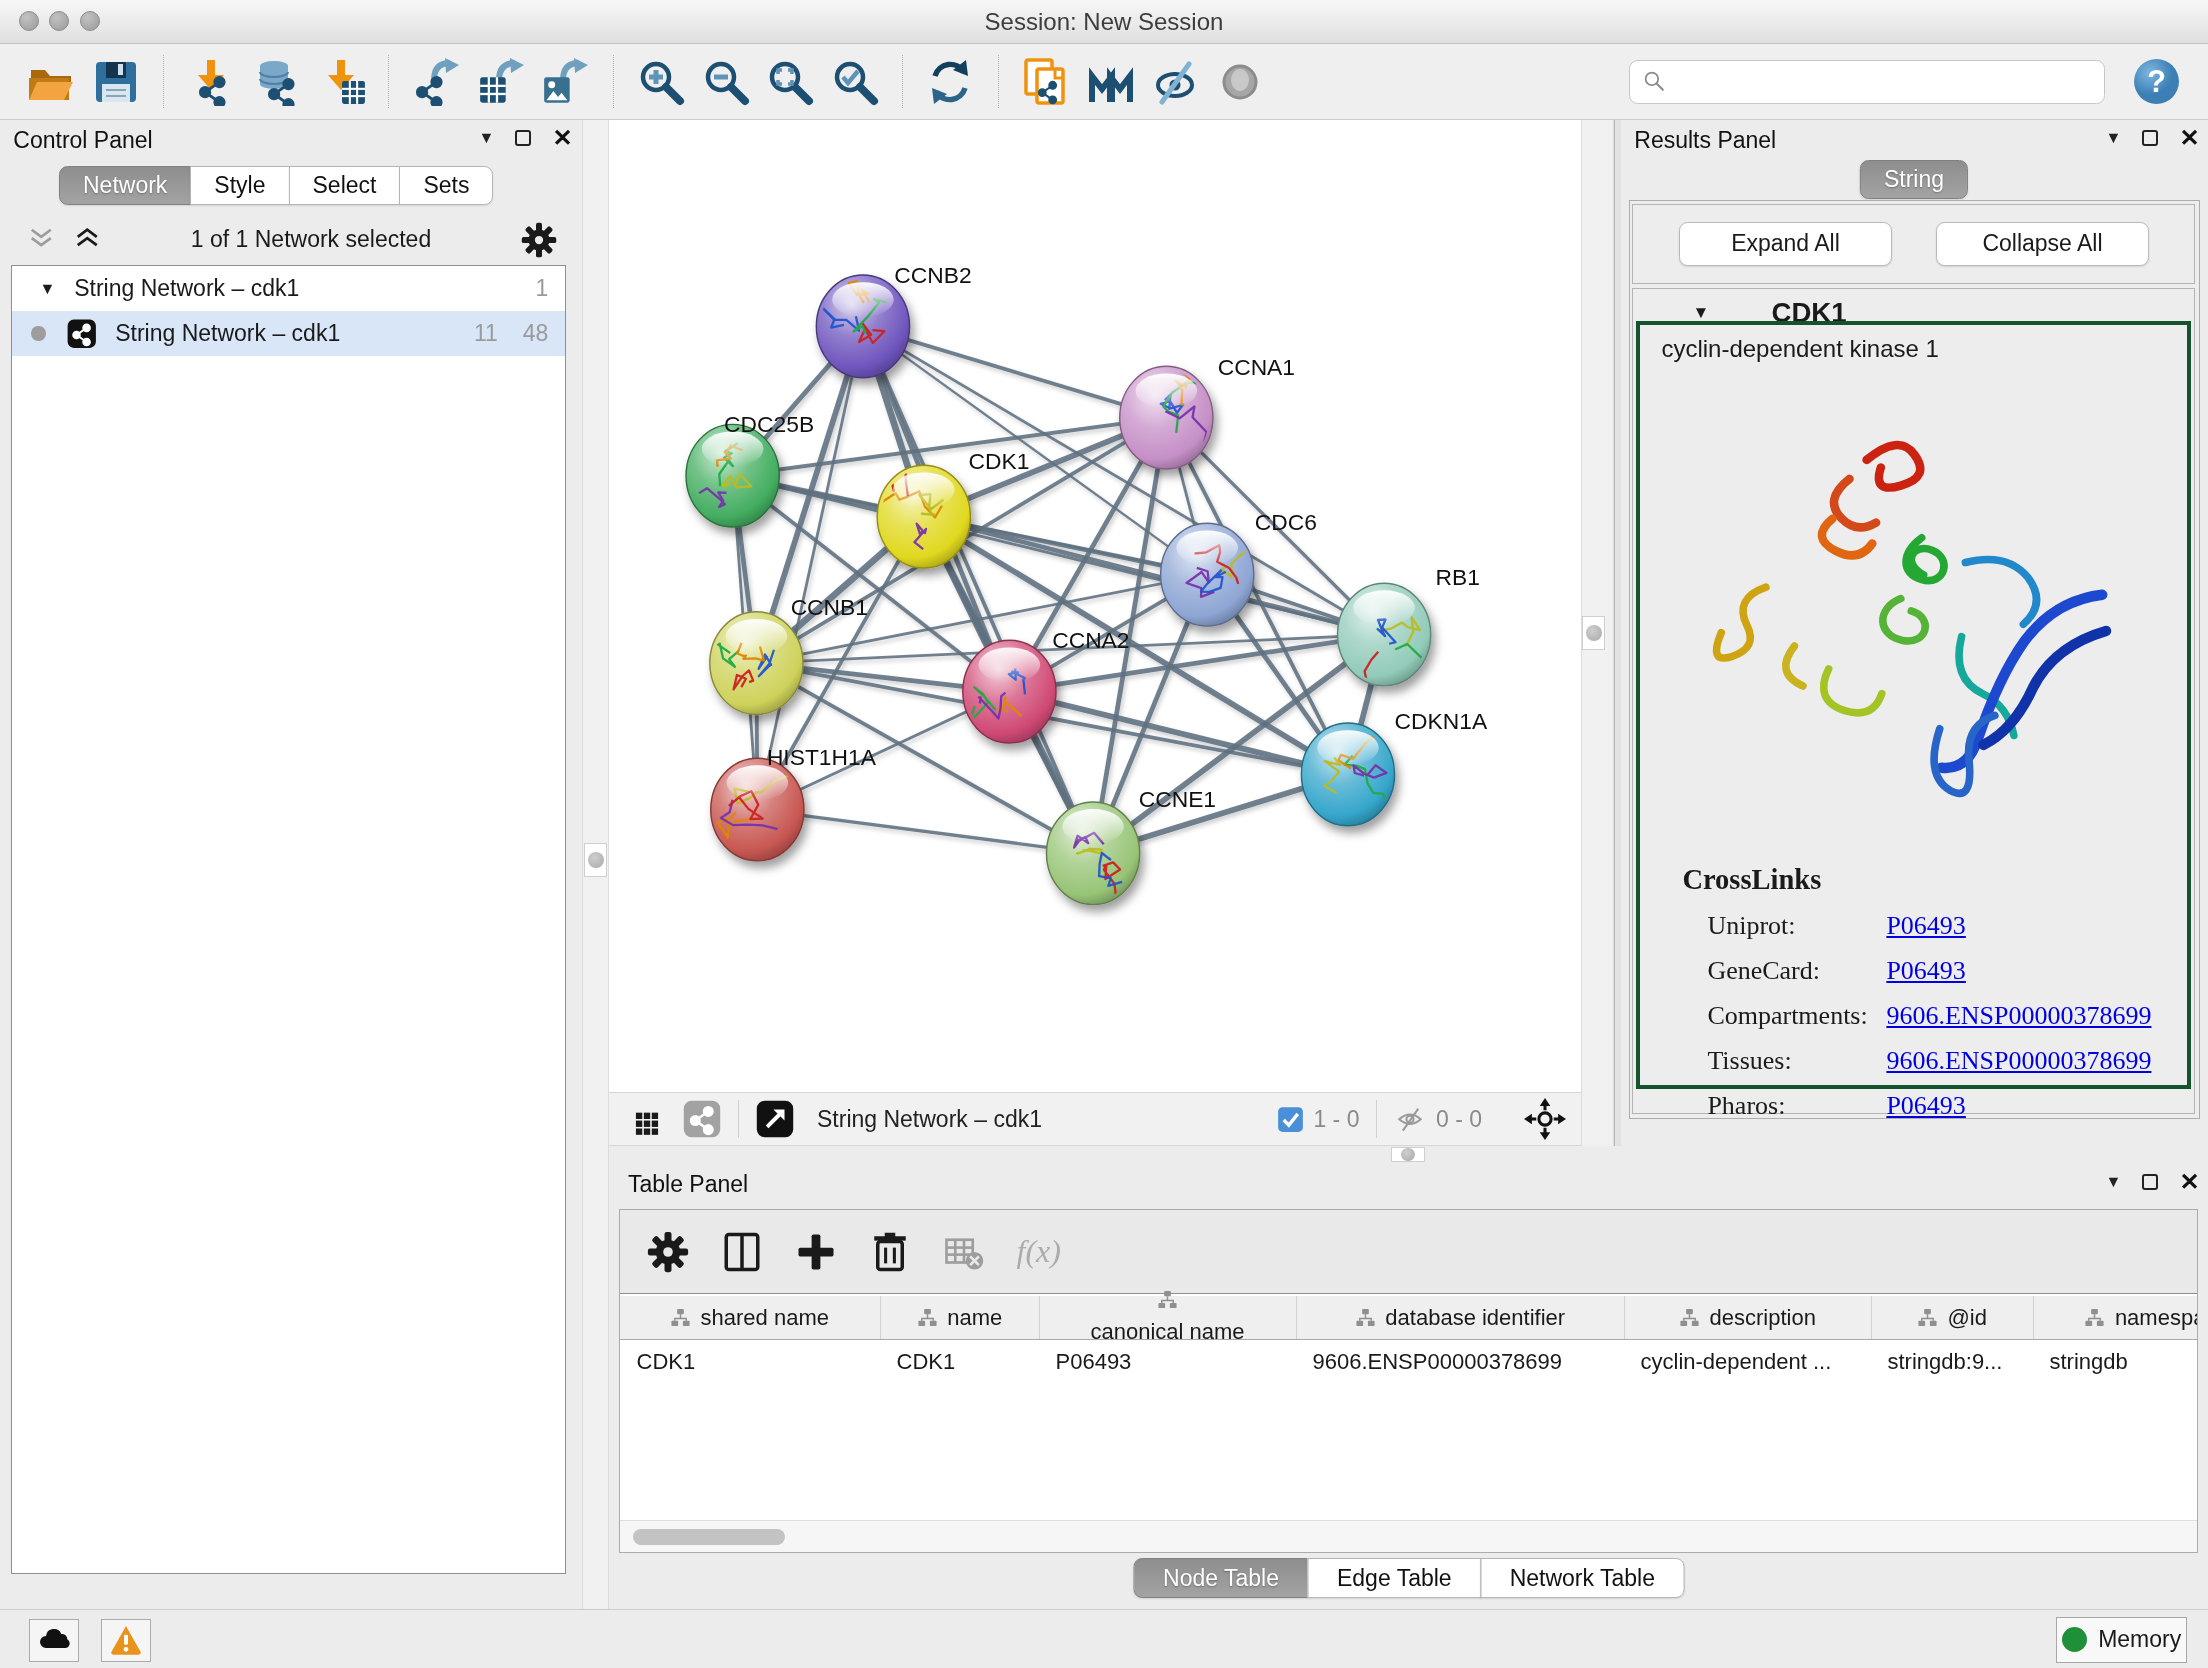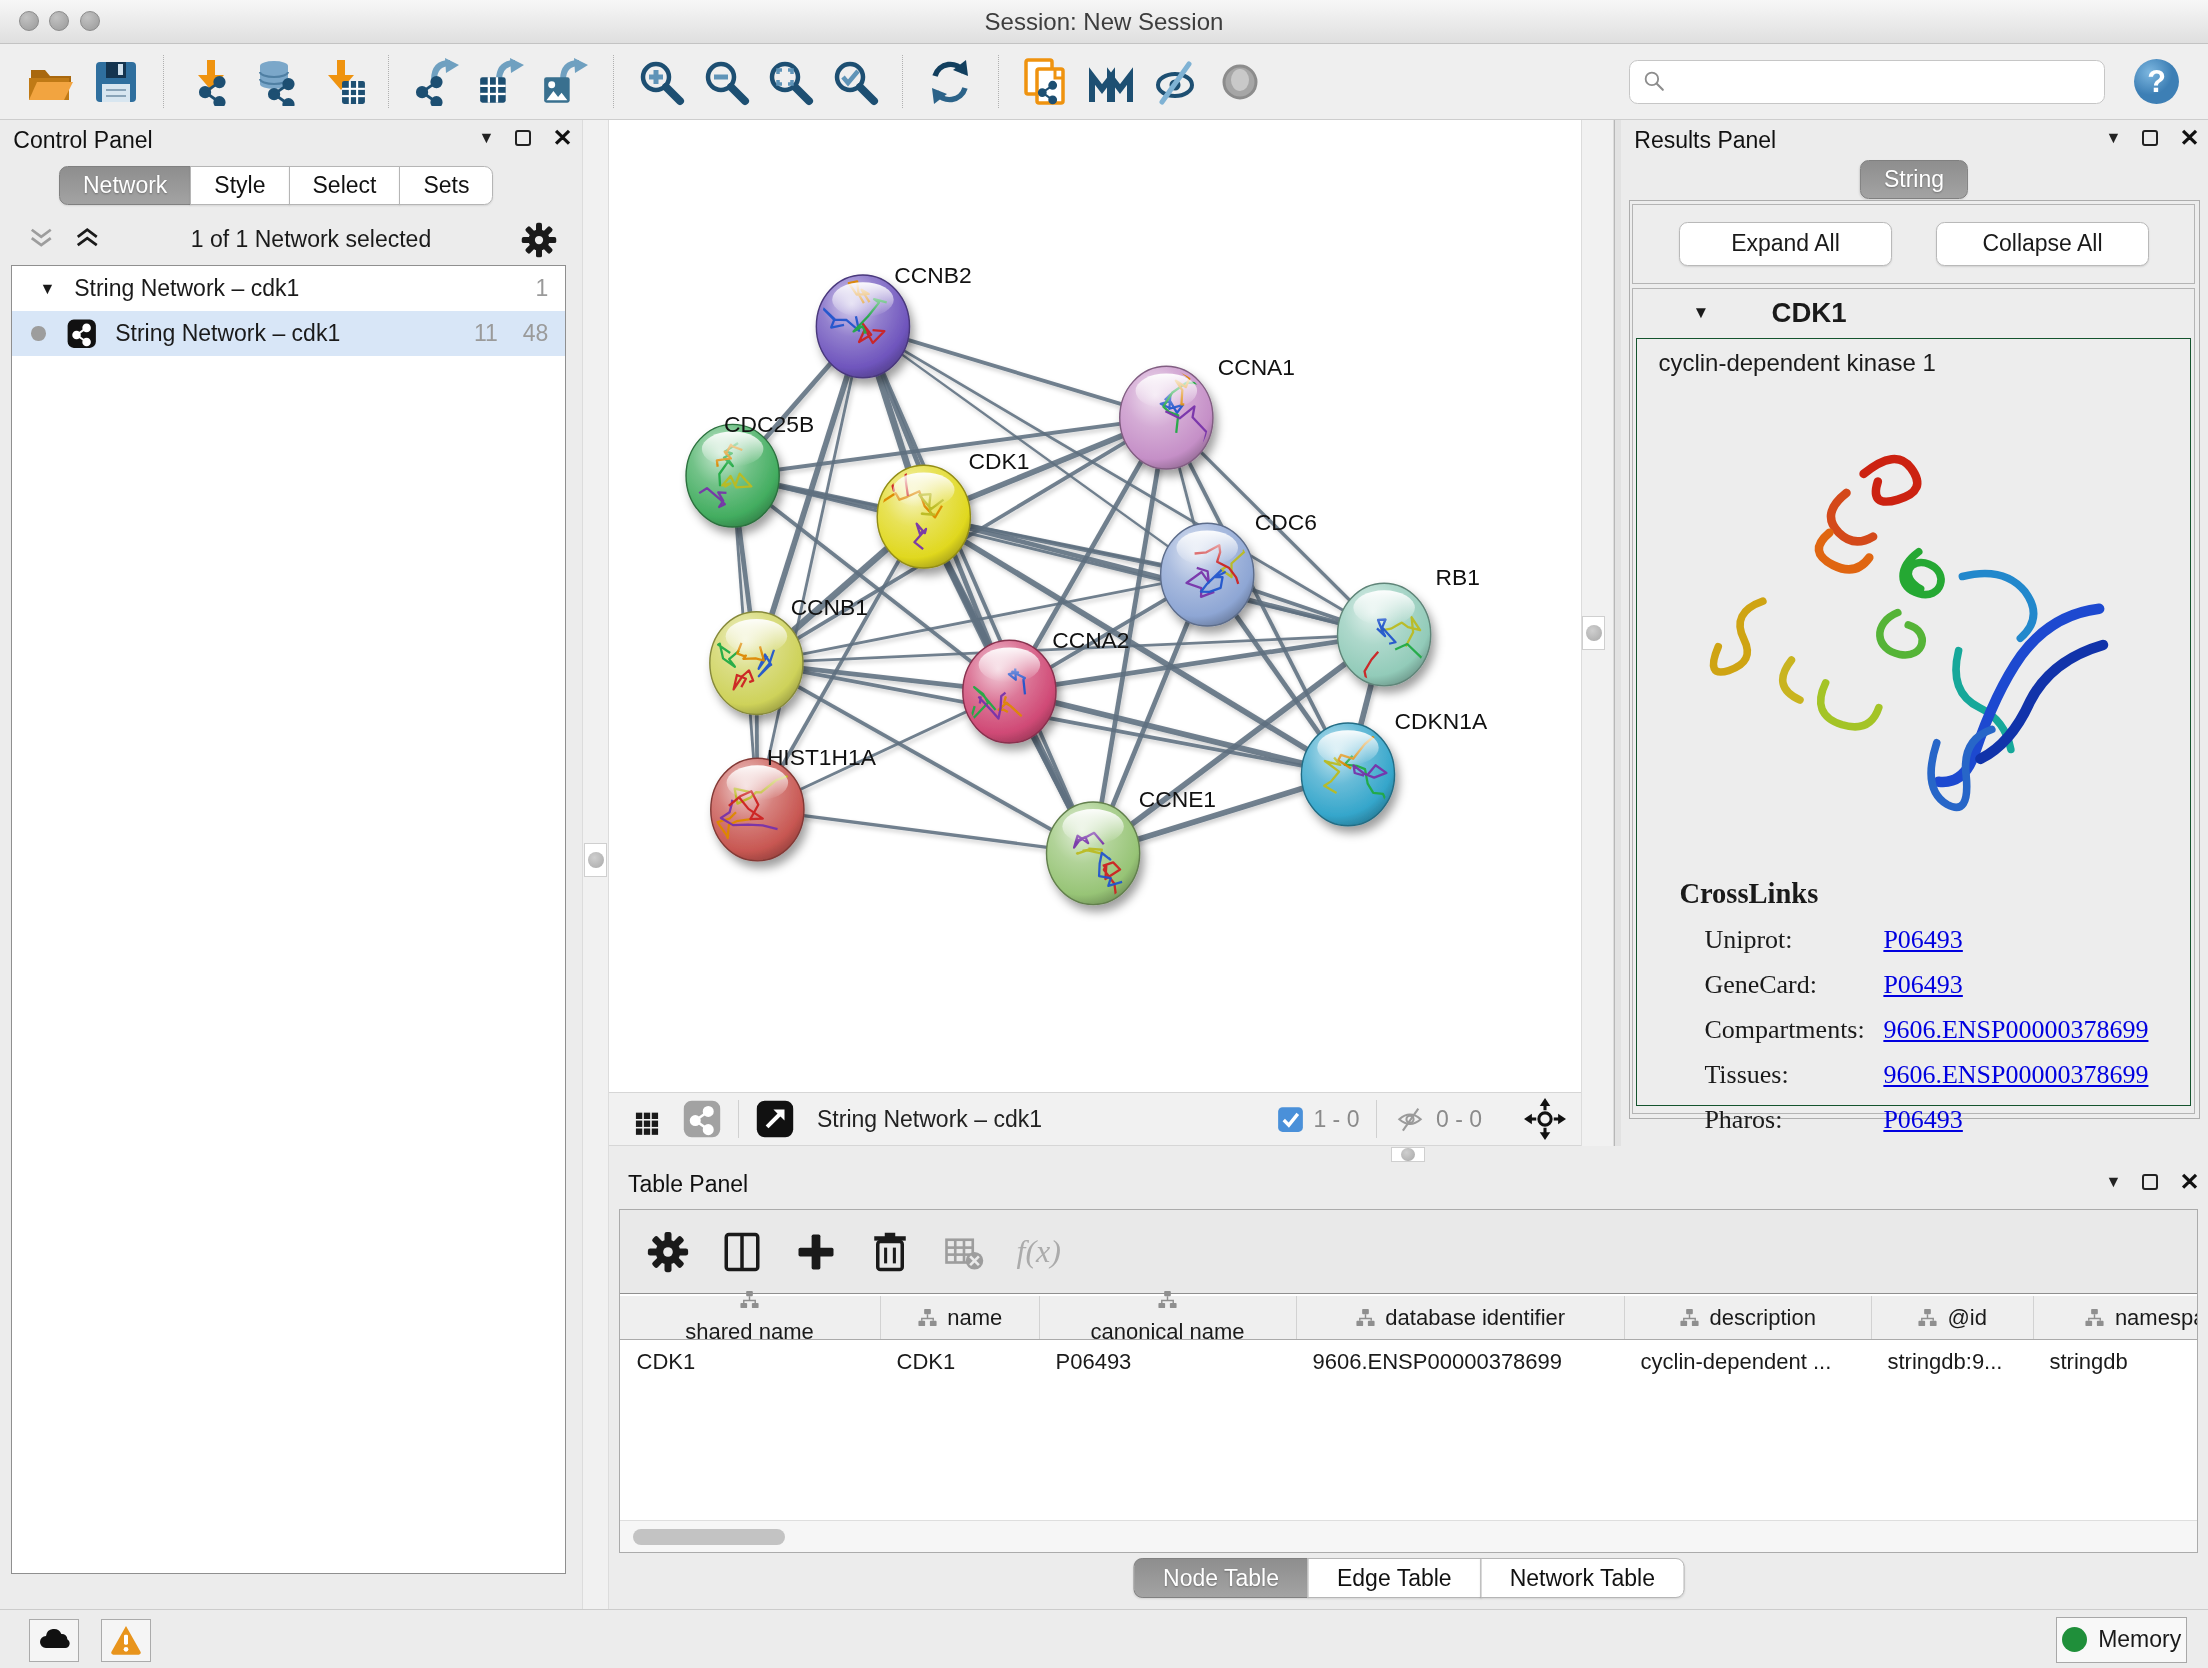--- a/index.html
+++ b/index.html
@@ -75,40 +75,40 @@
   
   #results-panel { left:1621px; top:120px; width:588px; height:1026px; }
   #rp-tab { position:absolute; top:40px; left:50%; transform:translateX(-50%);text-align:right; }
   #rp-outer { position:absolute; left:7.6px; top:80px; width:571px; height:919px; border:1px solid #adadad; background:#ededed; }
   #rp-btnbox { position:absolute; left:2.9px; top:2.9px; width:563px; height:80px; border:1px solid #b4b4b4; display:flex; align-items:center; justify-content:center; gap:44px; }
   #rp-btnbox .push-btn { width:213px; }
   #rp-entries { position:absolute; left:2.9px; top:87px; width:563px; height:826px; border:1px solid #b4b4b4; }
   #rp-gene-row { position:absolute; left:0; top:0; width:100%; height:49px; }
   #rp-gene-caret { position:absolute; left:59px; top:14.3px; font-size:17px; }
   #rp-gene { position:absolute; left:138px; top:7.6px; font-size:27.6px; font-weight:bold; }
-  #rp-card { position:absolute; left:2.9px; top:49px; width:555px; height:768px; border:1px solid #14532d; background:#ededed; }
+  #rp-card { position:absolute; left:2.9px; top:32px; width:555px; height:768px; border:4px solid #14532d; background:#ededed; }
   #rp-desc { position:absolute; left:21px; top:9.5px; font-size:24px; }
   #rp-structure { position:absolute; left:67px; top:95px; width:418px; height:399px; }
   #rp-cross { position:absolute; left:42px; top:491px; font-family:"Liberation Serif", serif;margin-top:48px; }
   #rp-cross-title { font-size:28.5px; font-weight:bold; }
   .cl-row { display:flex; margin-top:15px; font-size:26px; }
   .cl-label { width:179px; margin-left:25px; }
   .cl-value a, .cl-value { color:#0000e0; text-decoration:underline; }
 
   
   #table-panel { left:609px; top:1146px; width:1600px; height:463px; }
   #tp-header { position:absolute; left:0; top:18px; width:1600px; height:40px;text-align:right; }
   #tp-box { position:absolute; left:9.5px; top:63px; width:1579px; height:344px; border:1px solid #ababab; background:#fff; overflow:hidden; }
   #tp-toolbar { position:absolute; left:0; top:0; width:100%; height:84px; background:#e9e9e9; border-bottom:1.9px solid #8f8f8f; display:flex; align-items:center; padding-left:27px; gap:32px; }
   #tp-toolbar .icon { width:42px; height:42px; }
   #fx-icon { font-family:"Liberation Serif", serif; font-style:italic; font-size:32px; color:#ababab; }
   #tp-table { position:absolute; left:0; top:86px; width:1712px; }
   .th-row { display:flex; height:44px; background:#efefef; border-bottom:1.9px solid #aaaaaa; }
   .th-cell { display:flex; align-items:center; justify-content:center; gap:9.5px; font-size:22px; border-left:1px solid #d2d2d2; flex:none; }
-  .th-cell:first-child { border-left:none;flex-direction:column; }
+  .th-cell:first-child { border-left:none; }
   .th-cell .icon { width:21px; height:21px; }
   .td-row { display:flex; height:44px; background:#fff; }
   .td-cell { font-size:22px; padding:8.6px 0 0 17px; flex:none; white-space:nowrap; overflow:hidden; }
   #tp-hscroll { position:absolute; left:0; bottom:0; width:100%; height:32px; background:#f6f6f6; border-top:1px solid #dedede; }
   #tp-thumb { position:absolute; left:13.3px; top:7.6px; width:152px; height:16px; border-radius:8.6px; background:#c3c3c3; }
   #tp-tabs { position:absolute; left:50%; top:412px; transform:translateX(-50%); display:flex; }
   #tp-tabs .tab { padding:5.7px 28.5px; }
 
   
   #statusbar { left:0; top:1609px; width:2208px; height:59px; background:#ececec; border-top:1px solid #cccccc; }

